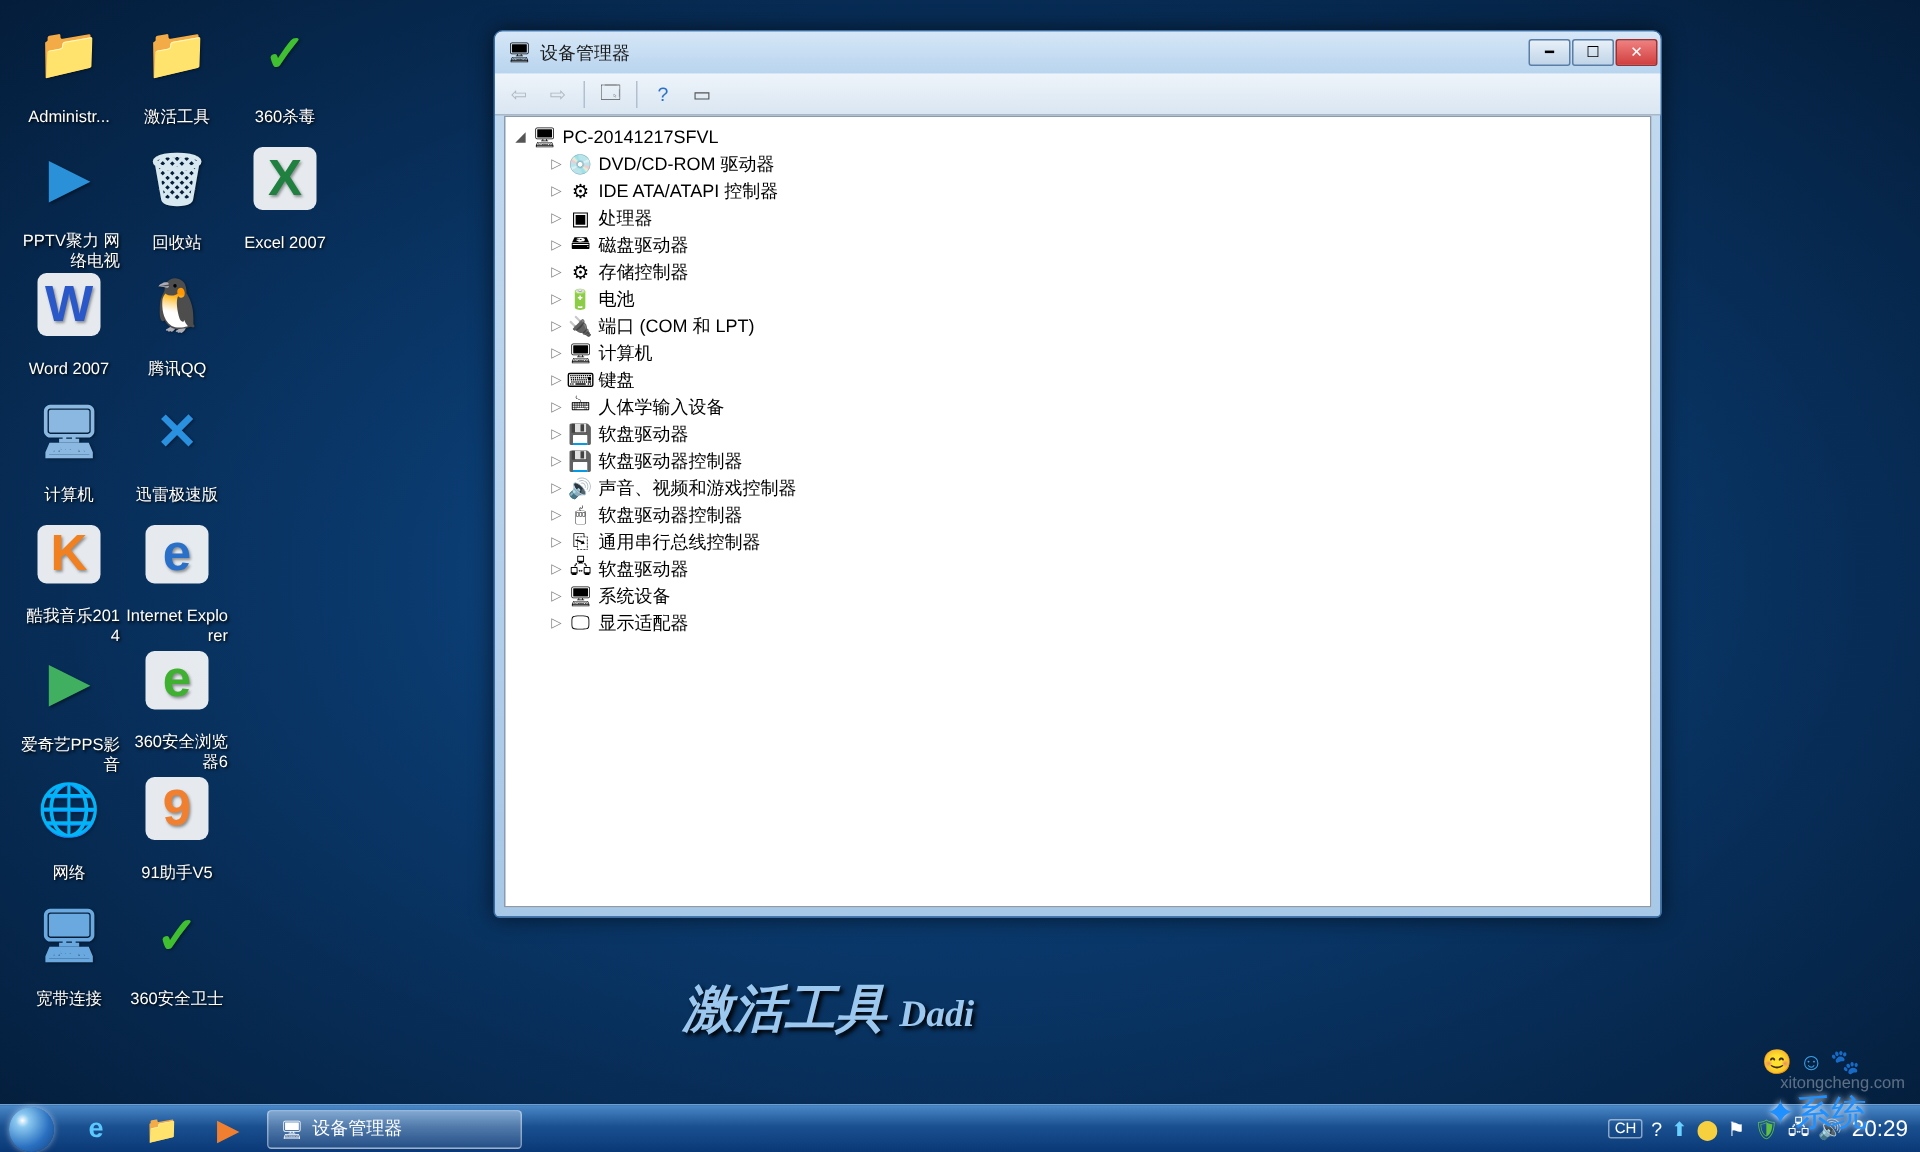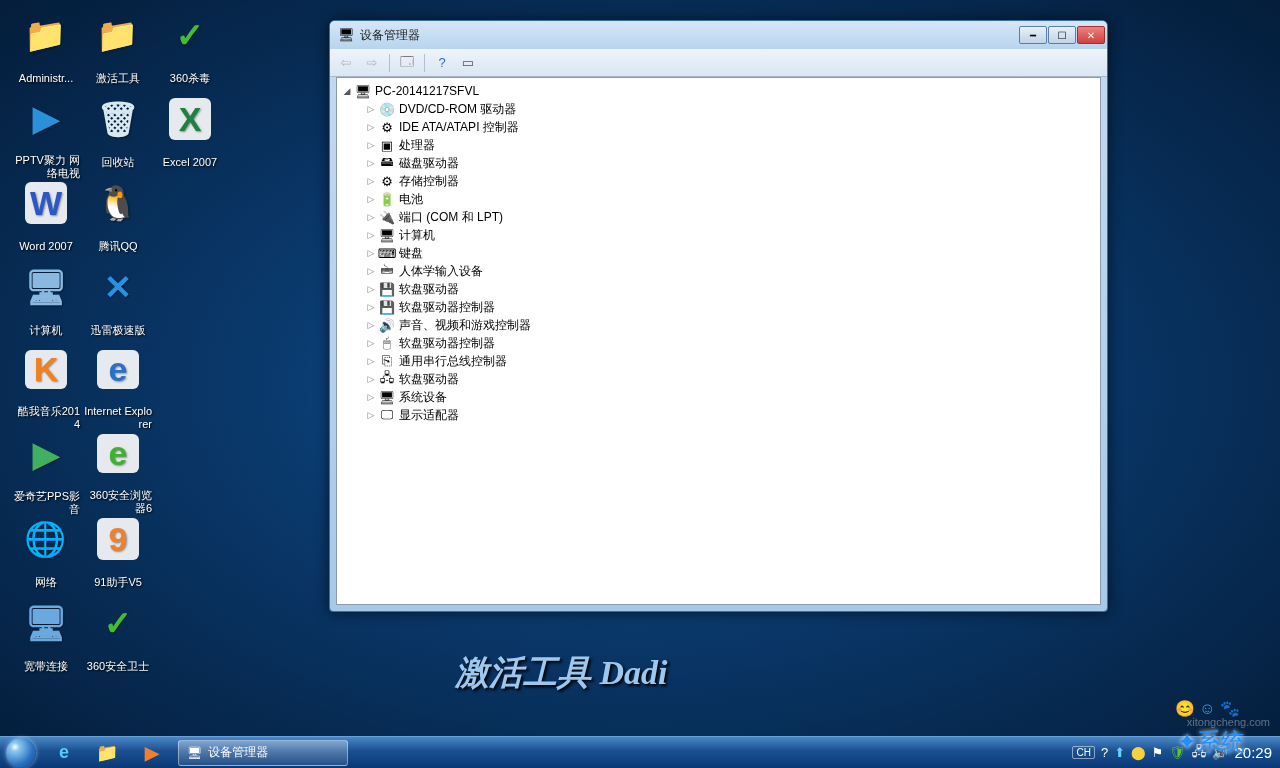--- a/index.html
+++ b/index.html
@@ -7,21 +7,21 @@
 
 
 .desktop { position: absolute; top: 0; left: 0; right: 0; bottom: 32px; padding: 8px 0 0 10px; }
 .desktop-grid { display: flex; flex-direction: column; flex-wrap: wrap; height: 680px; width: 220px; align-content: flex-start; }
 .desktop-icon { width: 70px; height: 80px; display: flex; flex-direction: column; align-items: center; justify-content: flex-start; cursor: pointer; padding-top: 4px; margin: 2px 1px; }
 .desktop-icon .ico { width: 42px; height: 42px; display: flex; align-items: center; justify-content: center; font-size: 34px; text-shadow: 1px 1px 2px rgba(0,0,0,0.4); }
 .desktop-icon .lbl { color: #fff; font-size: 11px; text-align: right; text-shadow: 1px 1px 2px #000; line-height: 13px; margin-top: 16px; word-break: break-all; max-width: 68px; }
 
 
 .brand { position: absolute; left: 455px; top: 650px; color: #9cc8ef; font-size: 34px; font-style: italic; font-weight: bold; text-shadow: 2px 2px 3px #000; font-family: "KaiTi","STKaiti",serif; }
-.brand .en { font-size: 34px; font-family: "Times New Roman", serif; }
+.brand .en { font-size: 25px; font-family: "Times New Roman", serif; }
 .watermark { position: absolute; right: 10px; bottom: 40px; color: rgba(255,255,255,0.35); font-size: 11px; margin-top: 24px; }
 
 
 .window { position: absolute; left: 329px; top: 20px; width: 779px; height: 592px; background: linear-gradient(to bottom, #c4dbf0 0%, #a8c8e8 100%); border: 1px solid #3a6ea5; border-radius: 6px 6px 4px 4px; box-shadow: 0 0 14px rgba(0,0,0,0.6); display: flex; flex-direction: column; }
 .titlebar { height: 28px; display: flex; align-items: center; padding: 0 2px 0 8px; background: linear-gradient(to bottom, #d6e7f7, #b8d4ee); border-radius: 5px 5px 0 0; }
 .titlebar .ticon { width: 16px; height: 16px; margin-right: 6px; font-size: 13px; }
 .titlebar .ttext { font-size: 12px; color: #1a1a1a; flex: 1; }
 .winbtns { display: flex; gap: 1px; }
 .winbtn { width: 28px; height: 18px; border: 1px solid #5a7ea5; border-radius: 2px; display: flex; align-items: center; justify-content: center; font-size: 10px; background: linear-gradient(#e8f0f8,#c0d4e8); cursor: pointer; }
 .winbtn.close { background: linear-gradient(#f08080,#d04040); color: #fff; border-color: #a03030; }

